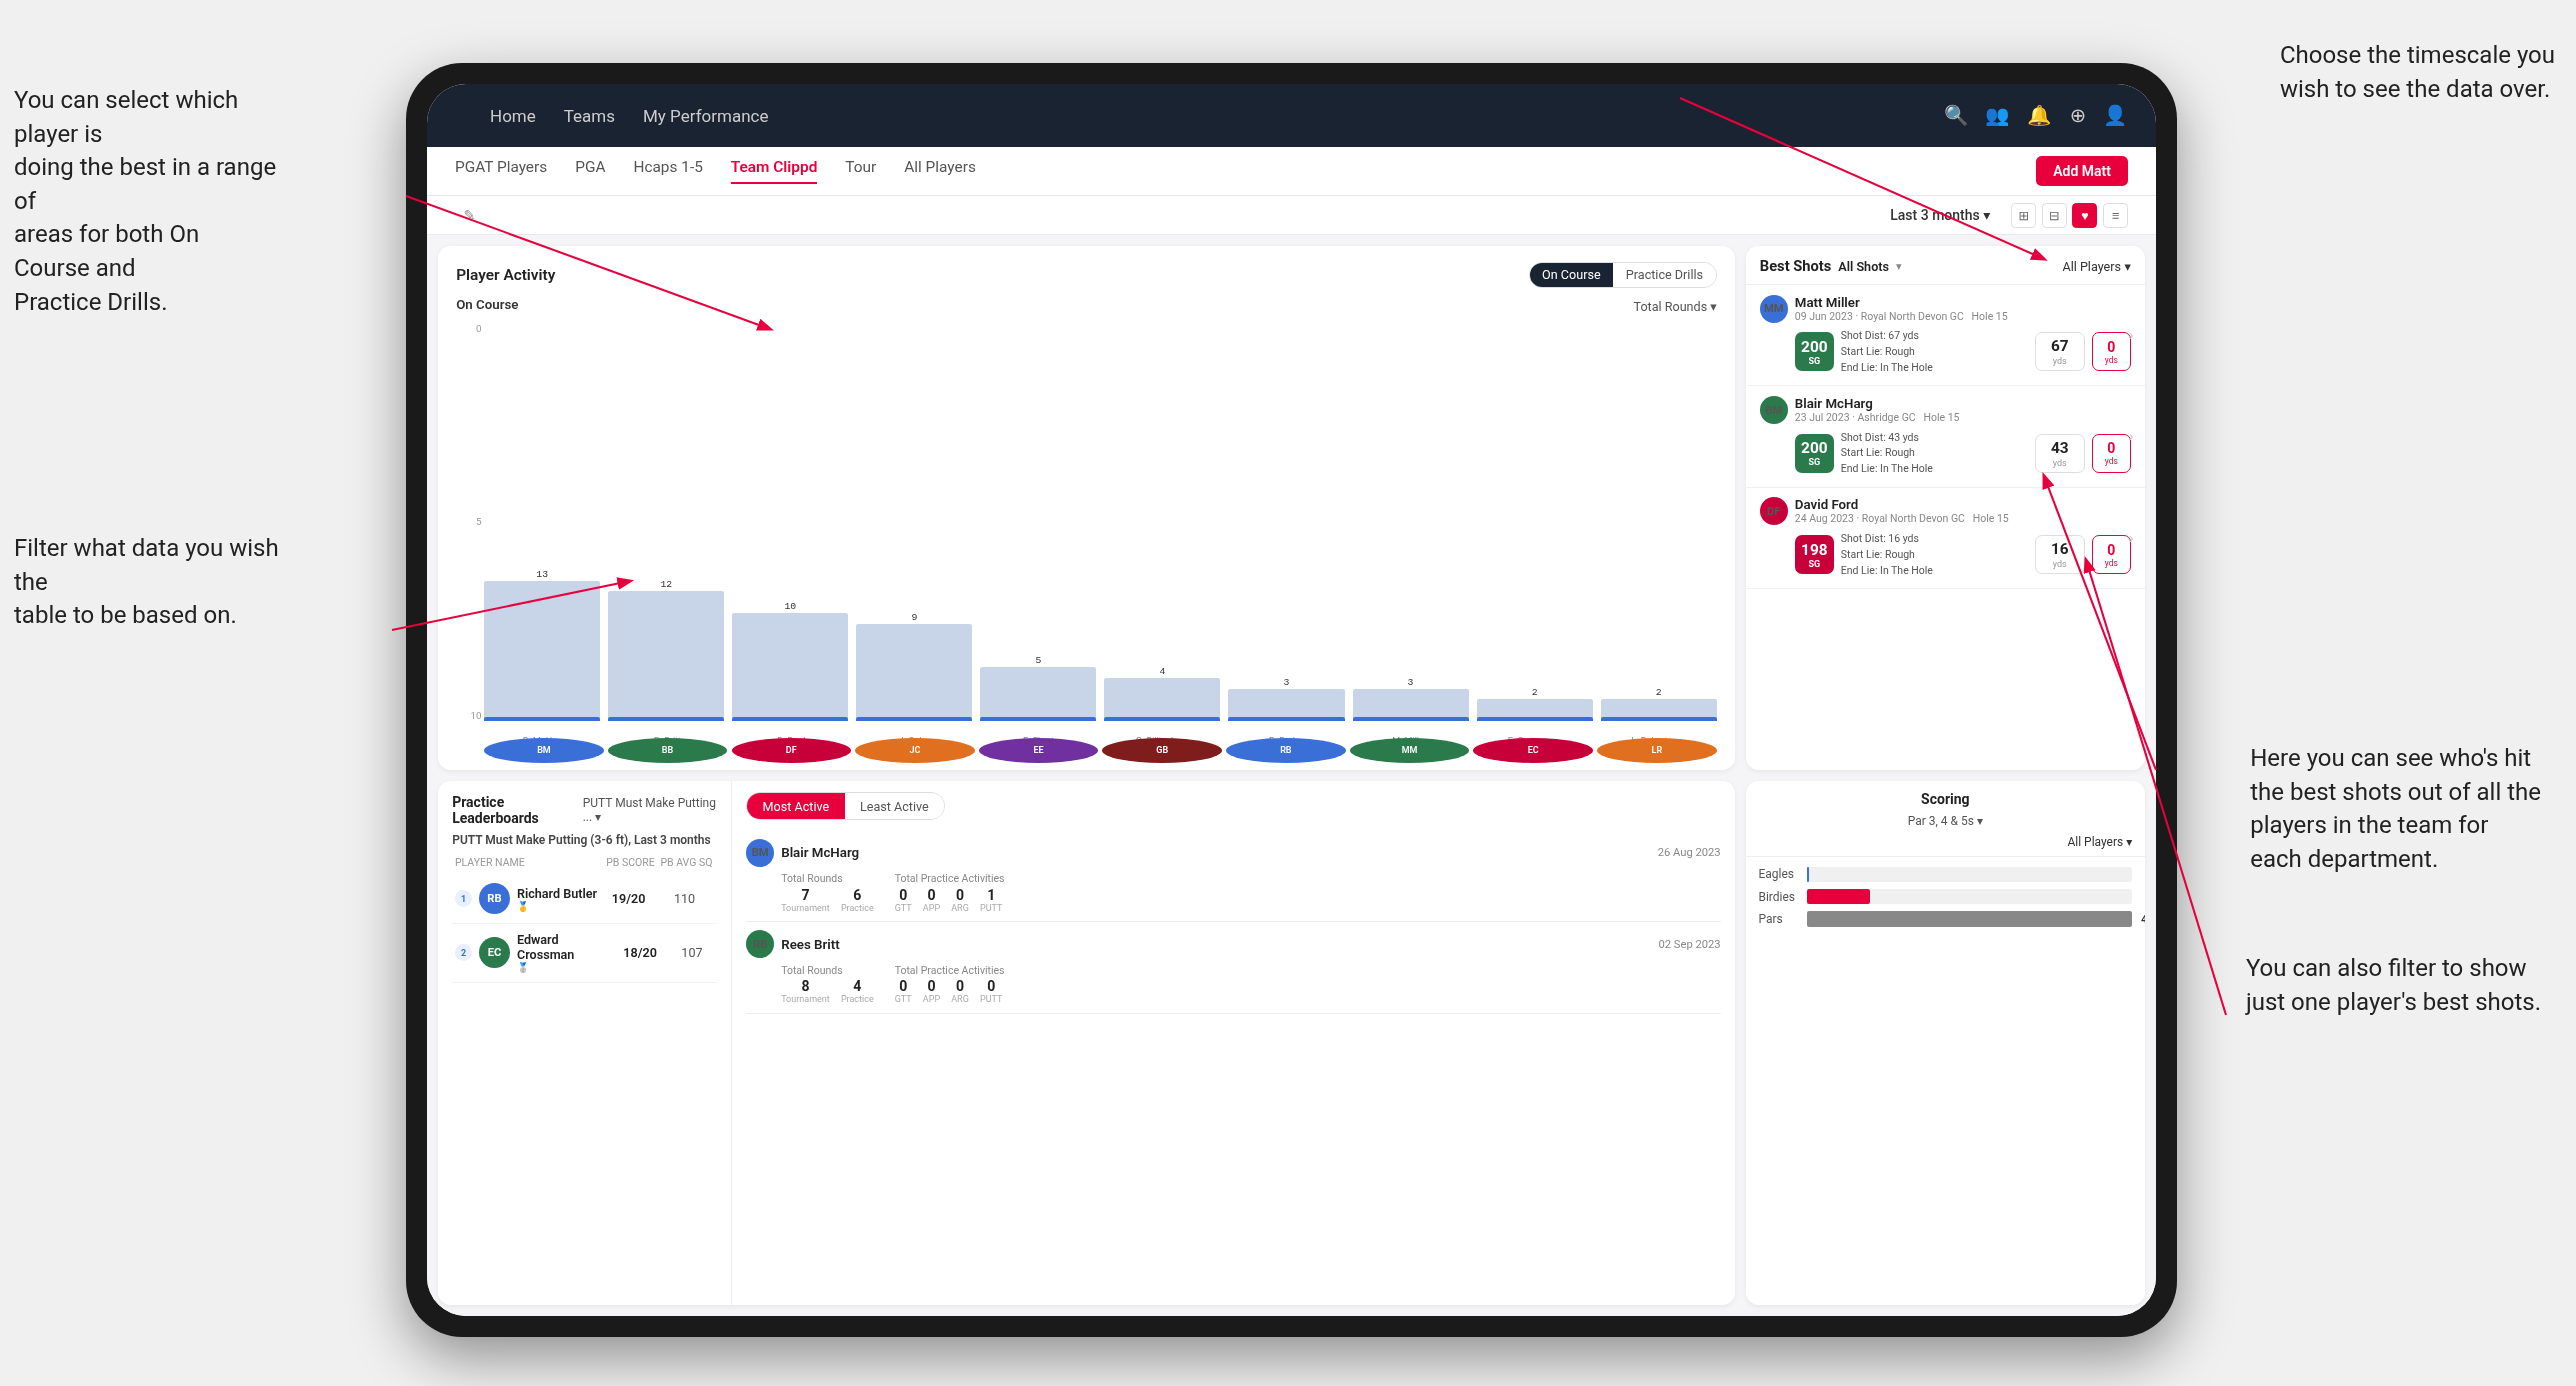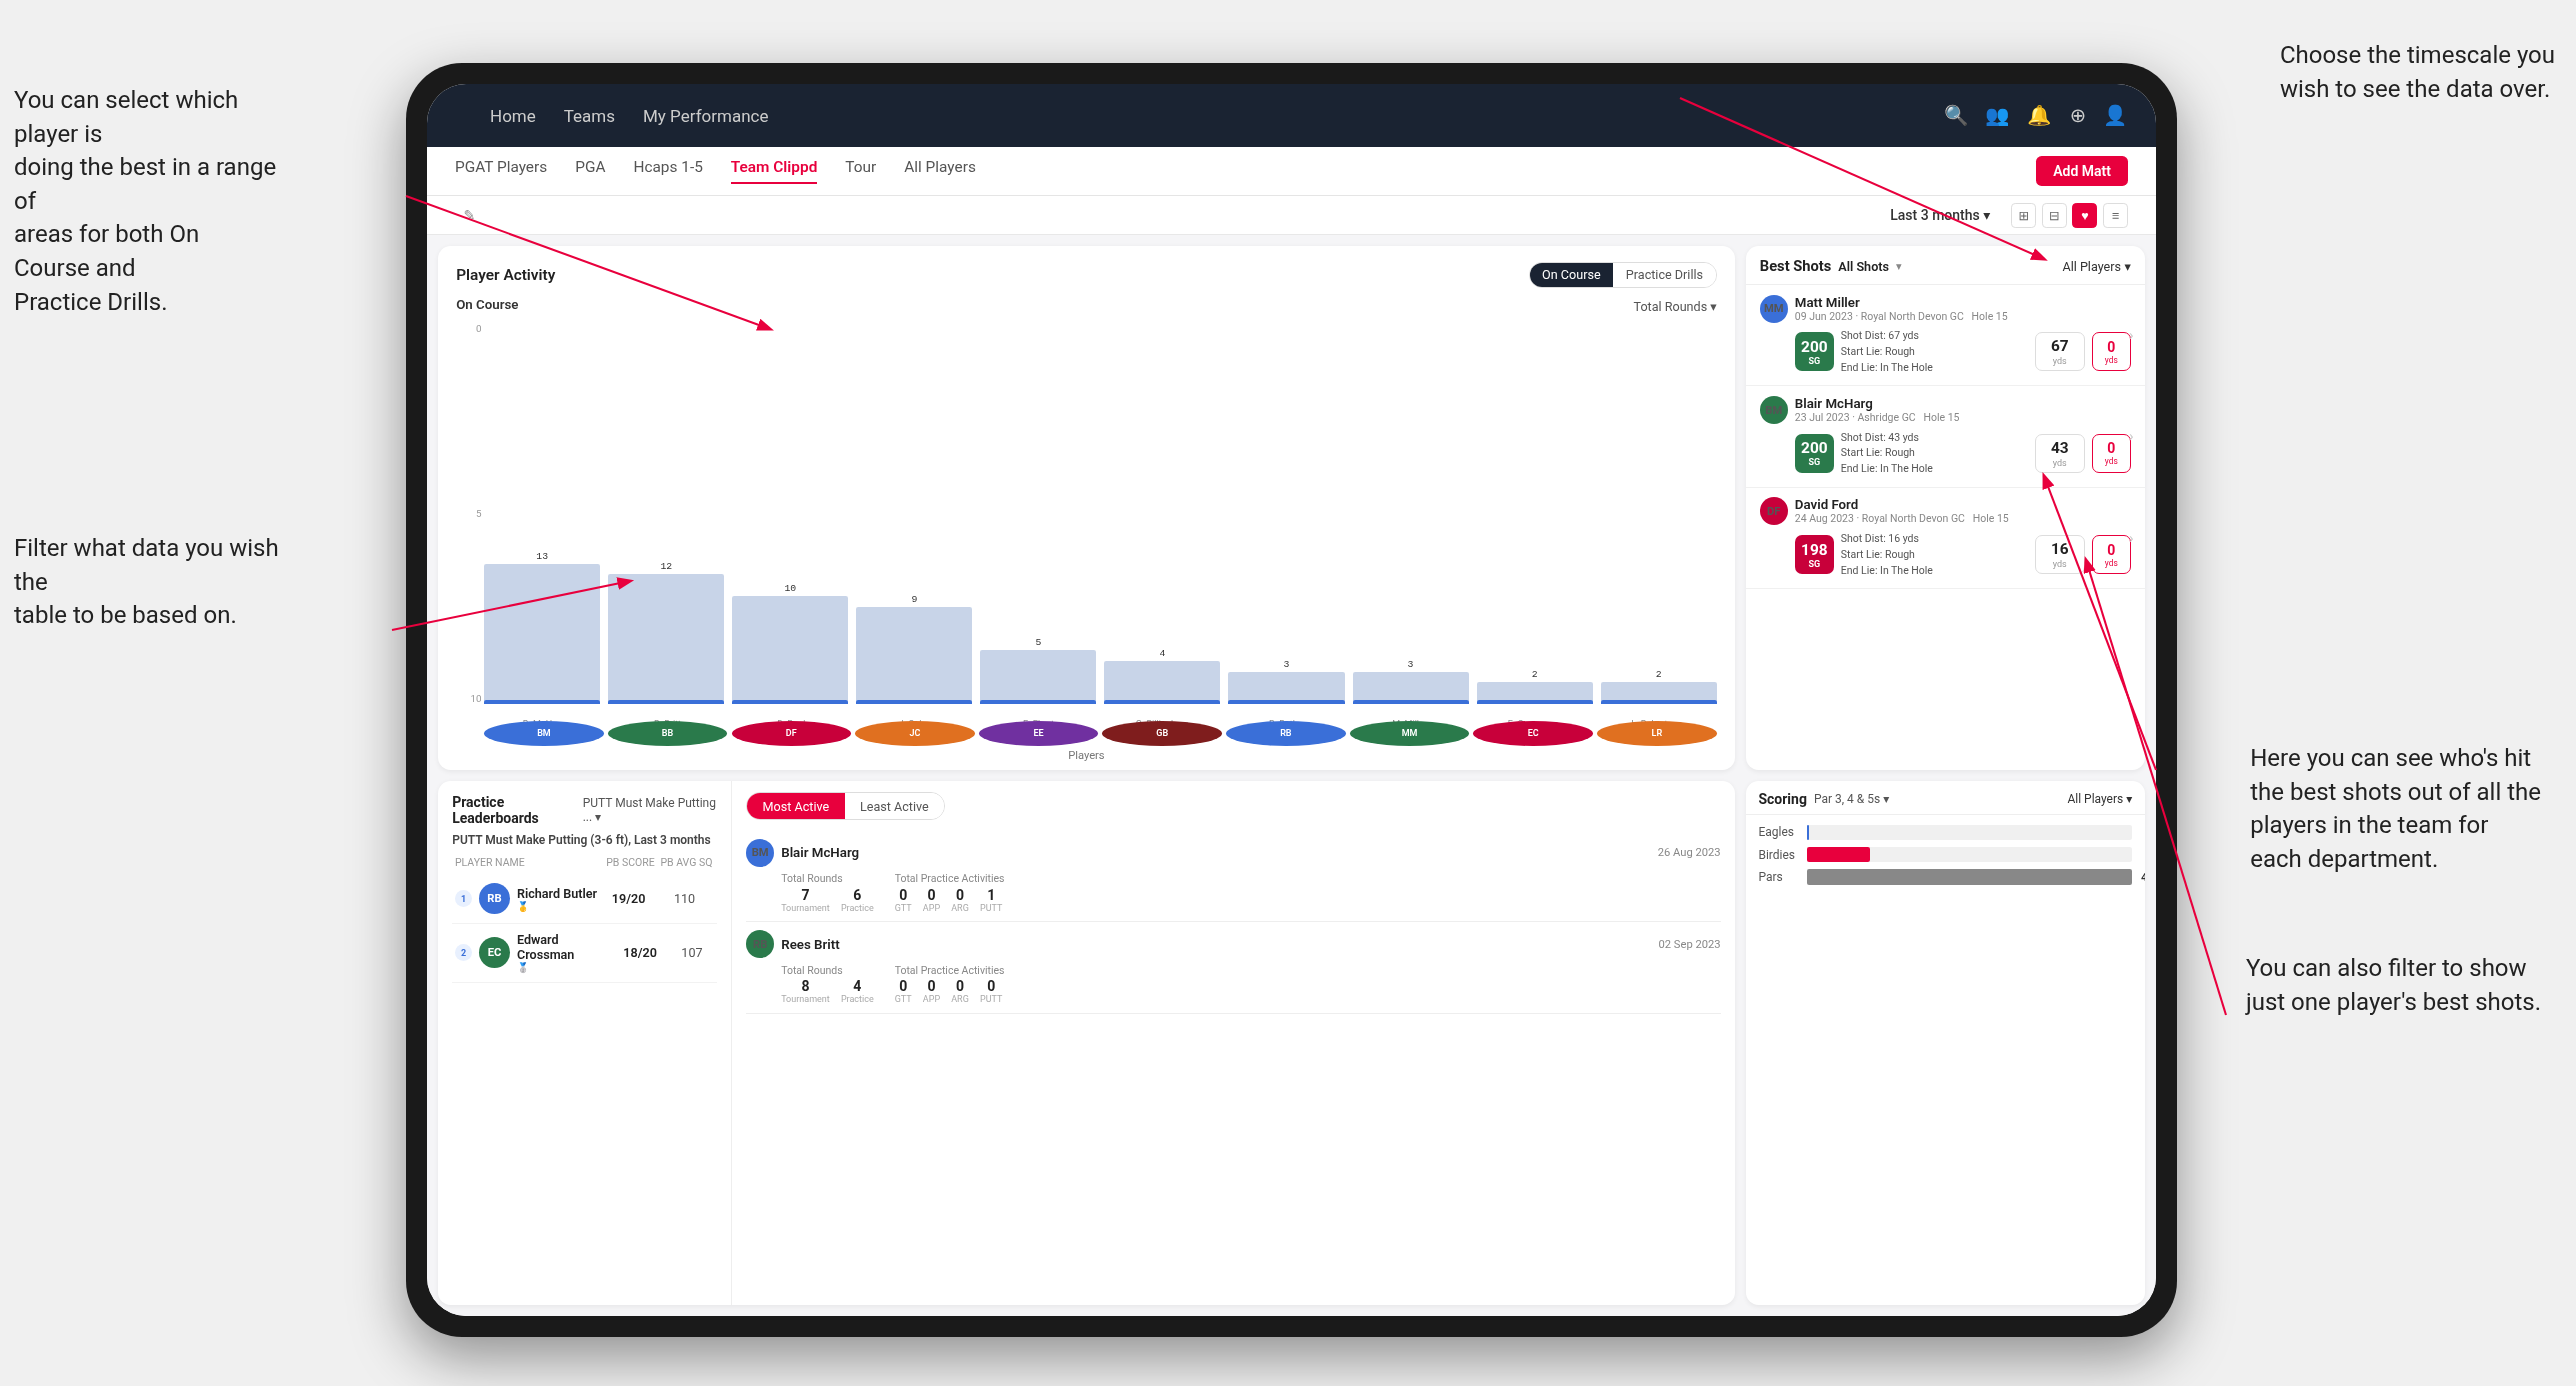--- a/index.html
+++ b/index.html
@@ -707,20 +707,21 @@
       grid-column: 2;
       display: flex;
       flex-direction: column;
     }
     .scoring-header {
       display: flex;
       align-items: center;
       padding: 9.8px 12.6px 7px;
       border-bottom: 0.7px solid #eee;
       gap: 7px;
+      flex-direction: column;
     }
     .scoring-title {
       font-size: 14px;
       font-weight: 700;
       color: #222;
     }
     .scoring-filter {
       font-size: 12px;
       color: #555;
       cursor: pointer;
@@ -981,21 +982,20 @@
               <div class="avatar-small av-red">DF</div>
               <div class="avatar-small av-orange">JC</div>
               <div class="avatar-small av-purple">EE</div>
               <div class="avatar-small av-teal">GB</div>
               <div class="avatar-small av-blue">RB</div>
               <div class="avatar-small av-green">MM</div>
               <div class="avatar-small av-red">EC</div>
               <div class="avatar-small av-orange">LR</div>
             </div>
         </div>
-        <div class="chart-x-title">Players</div>
       </div>
 
       <div class="panel best-shots">
         <div class="best-shots-header">
           <span class="best-shots-title">Best Shots</span>
           <span class="tab-pill active">All Shots</span>
           <span class="chevron">▾</span>
           <div class="player-filter">All Players <span>▾</span></div>
         </div>
         <div id="shot-cards">

